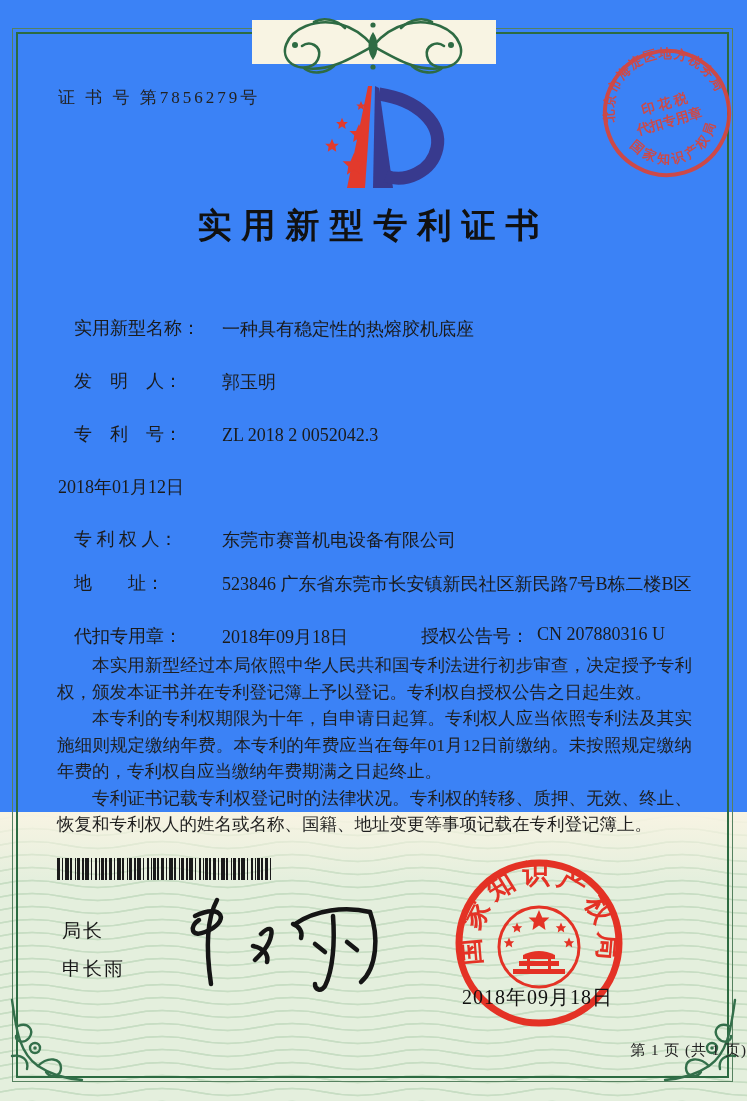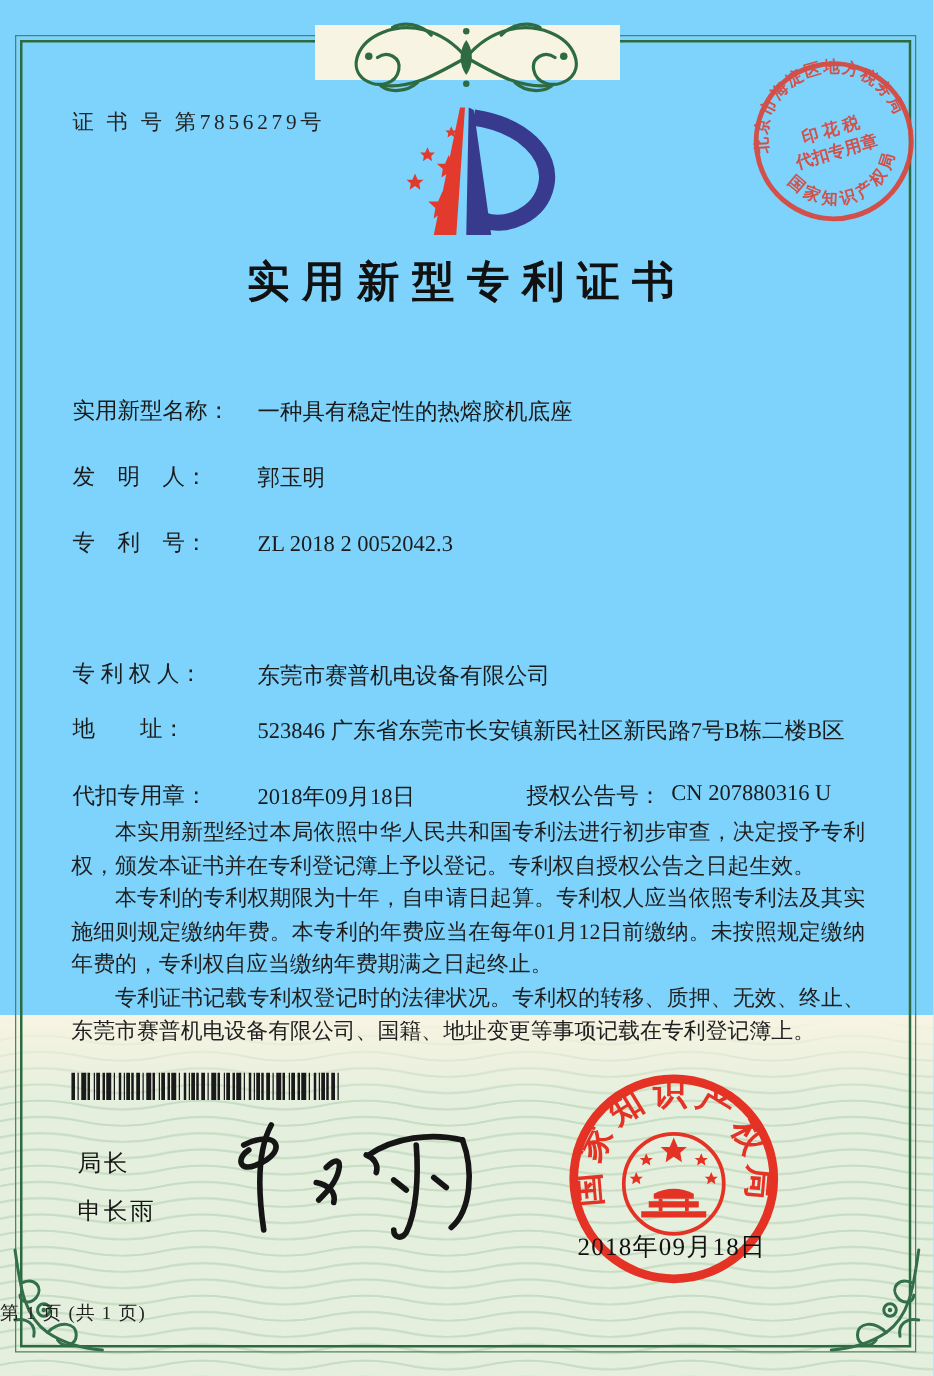--- a/index.html
+++ b/index.html
@@ -1,17 +1,17 @@
 <!DOCTYPE html>
 <html><head>
 <meta charset="utf-8">
 <style>
   html,body{margin:0;padding:0;}
   body{width:747px;height:1101px;font-family:"Liberation Serif","DejaVu Serif",serif;}
-  .page{position:relative;width:747px;height:1101px;background:#7dd3fc;overflow:hidden;}
+  .page{position:relative;width:747px;height:1101px;background:#3b82f6;overflow:hidden;}
 
   
   .band{position:absolute;left:0;top:812px;width:747px;height:289px;}
   .band-fade{position:absolute;left:0;top:0;width:100%;height:70px;
     background:linear-gradient(#f8f4e3,rgba(248,244,227,0));}
 
   
   .frame-outer{position:absolute;left:12px;top:28px;width:721px;height:1054px;
     border:1px solid #55815f;box-sizing:border-box;}
   .frame-inner{position:absolute;left:3px;top:3px;right:3px;bottom:3px;
@@ -24,37 +24,37 @@
   .corner-orn.right{left:661px;transform:scaleX(-1);}
 
   .cert-no{position:absolute;left:58px;top:86px;font-size:17px;letter-spacing:3px;color:#222;}
   .logo{position:absolute;left:293px;top:76px;}
   .stamp{position:absolute;left:600px;top:46px;transform:rotate(-16deg);opacity:.92;}
 
   .title{position:absolute;left:0;top:203px;width:100%;text-align:center;
     font-size:34px;font-weight:bold;letter-spacing:10px;color:#111;}
 
   .row{position:absolute;left:58px;width:640px;display:flex;font-size:18px;color:#1b1b1b;}
-  .row .lab{flex:0 0 148px;}
+  .row .lab{flex:0 0 148px;margin-left:16px;}
   .row .val{max-width:505px;line-height:27px;}
   .r0{top:316px}.r1{top:369px}.r2{top:422px}.r3{top:474px}.r4{top:527px}.r5{top:571px}.r6{top:624px}
   .grant-no{position:absolute;left:421px;top:624px;font-size:18px;color:#1b1b1b;display:flex;}
   .grant-no .val{margin-left:8px;}
 
   .paras{position:absolute;left:57px;top:652px;width:635px;font-size:17.5px;
     line-height:26.5px;color:#1f1f1f;text-align:justify;}
   .paras p{margin:0;text-indent:2em;}
 
   .barcode{position:absolute;left:57px;top:858px;}
   .signer-title{position:absolute;left:62px;top:918px;font-size:19px;color:#161616;letter-spacing:2px;}
   .signer-name{position:absolute;left:62px;top:956px;font-size:19px;color:#161616;letter-spacing:2px;}
   .signature{position:absolute;left:165px;top:882px;}
   .seal{position:absolute;left:451px;top:855px;}
   .seal-date{position:absolute;left:462px;top:984px;font-size:20px;color:#111;letter-spacing:1px;}
-  .footer{position:absolute;left:0;top:1041px;width:100%;text-align:left;font-size:15px;
+  .footer{position:absolute;left:0;top:1041px;width:100%;text-align:right;font-size:15px;
     letter-spacing:1px;color:#222;}
 </style>
 </head>
 <body>
 
 <div class="page">
 
   <div class="band">
     <svg width="747" height="289">
       <defs>
@@ -153,20 +153,21 @@
   </div>
   <div class="row r1">
     <span class="lab">发　明　人：</span>
     <span class="val">郭玉明</span>
   </div>
   <div class="row r2">
     <span class="lab">专　利　号：</span>
     <span class="val">ZL 2018 2 0052042.3</span>
   </div>
   <div class="row r3">
+    <span class="val">2018年01月12日</span>
   </div>
   <div class="row r4">
     <span class="lab">专 利 权 人：</span>
     <span class="val">东莞市赛普机电设备有限公司</span>
   </div>
   <div class="row r5">
     <span class="lab">地　　址：</span>
     <span class="val">523846 广东省东莞市长安镇新民社区新民路7号B栋二楼B区</span>
   </div>
   <div class="row r6">
@@ -174,21 +175,21 @@
     <span class="val">2018年09月18日</span>
   </div>
   <div class="grant-no">
     <span class="lab">授权公告号：</span>
     <span class="val">CN 207880316 U</span>
   </div>
 
   <div class="paras">
     <p>本实用新型经过本局依照中华人民共和国专利法进行初步审查，决定授予专利权，颁发本证书并在专利登记簿上予以登记。专利权自授权公告之日起生效。</p>
     <p>本专利的专利权期限为十年，自申请日起算。专利权人应当依照专利法及其实施细则规定缴纳年费。本专利的年费应当在每年01月12日前缴纳。未按照规定缴纳年费的，专利权自应当缴纳年费期满之日起终止。</p>
-    <p>专利证书记载专利权登记时的法律状况。专利权的转移、质押、无效、终止、东莞市赛普机电设备有限公司、国籍、地址变更等事项记载在专利登记簿上。</p>
+    <p>专利证书记载专利权登记时的法律状况。专利权的转移、质押、无效、终止、恢复和专利权人的姓名或名称、国籍、地址变更等事项记载在专利登记簿上。</p>
   </div>
 
   <svg class="barcode" width="215" height="22">
     <path d="M0,11 H215" stroke="#1a1a1a" stroke-width="22" stroke-dasharray="3 2 1 2 4 1 2 3 1 1 3 2 2 1 4 2 1 3 2 2 1 1 3 1 2 2"></path>
   </svg>
 
   <div class="signer-title">局长</div>
   <div class="signer-name">申长雨</div>
 
   <svg class="signature" width="230" height="115" viewBox="0 0 230 115">

